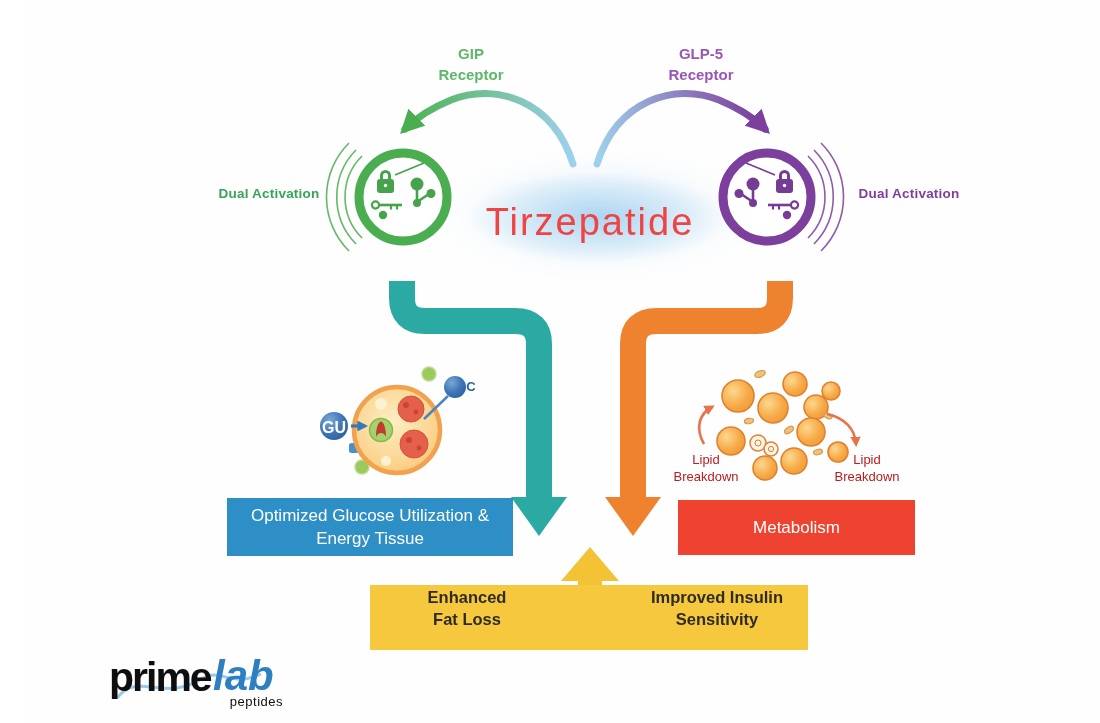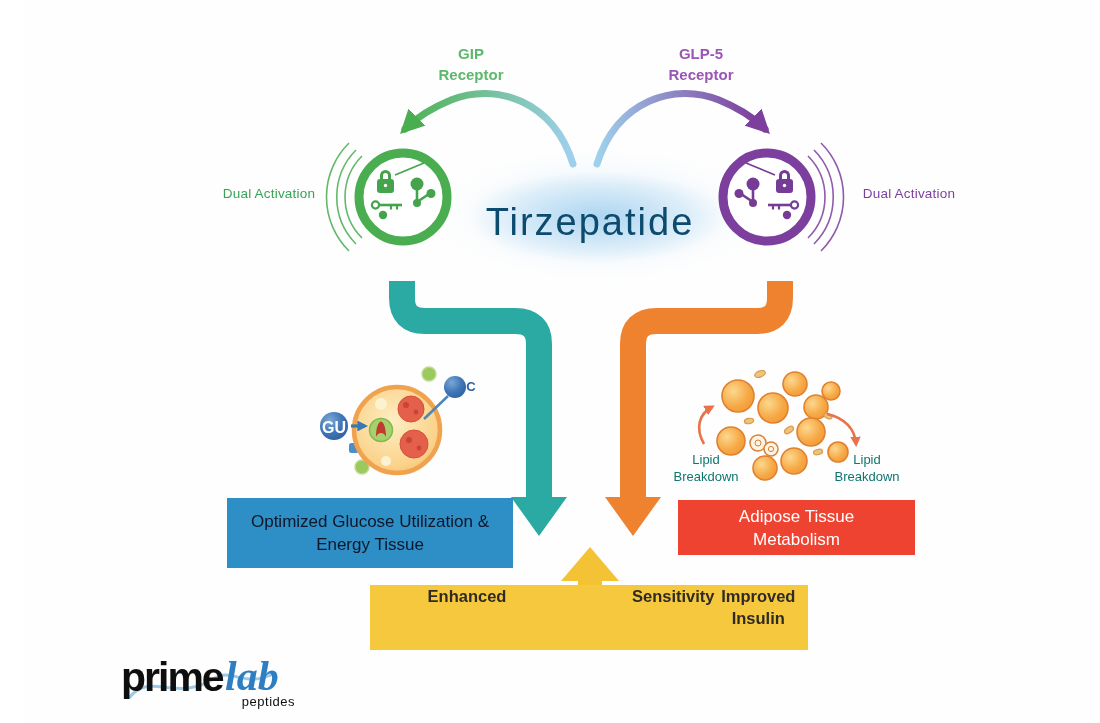--- a/index.html
+++ b/index.html
@@ -6,50 +6,50 @@
   #stage{position:relative;width:1100px;height:723px;background:#fefefe;overflow:hidden;
          font-family:"Liberation Sans",sans-serif;margin-left:25px;}
   .abs{position:absolute;}
   .lbl{position:absolute;text-align:center;}
   .line{display:block;}
 
   .title-glow{left:408px;top:158px;width:330px;height:118px;
     background:radial-gradient(ellipse 50% 50% at 50% 50%, rgba(142,198,236,.65), rgba(168,212,242,.30) 55%, rgba(255,255,255,0) 78%);}
   .title-glow2{left:340px;top:120px;width:470px;height:190px;
     background:radial-gradient(ellipse 50% 50% at 50% 50%, rgba(190,222,244,.35), rgba(255,255,255,0) 70%);}
-  .title{left:420px;top:201px;width:290px;font-size:38px;letter-spacing:2px;color:#0c4a6e;font-weight:normal;}
+  .title{left:420px;top:201px;width:290px;font-size:38px;letter-spacing:2px;color:#ef4444;font-weight:normal;}
 
   .receptor-label{font-size:15px;font-weight:bold;line-height:21px;}
   .gip-label{left:398px;top:43px;width:96px;color:#5cb86a;}
   .glp-label{left:628px;top:43px;width:96px;color:#9a55b5;}
 
-  .dual{font-size:13.5px;font-weight:normal;letter-spacing:.2px;}
+  .dual{font-size:13.5px;font-weight:bold;letter-spacing:.2px;}
   .dual-left{left:192px;top:186px;width:104px;color:#37a456;}
   .dual-right{left:832px;top:186px;width:104px;color:#7d3f9d;}
 
-  .lipid{font-size:13px;line-height:17px;color:#0f766e;}
+  .lipid{font-size:13px;line-height:17px;color:#b91c1c;}
   .lipid-left{left:638px;top:451px;width:86px;}
   .lipid-right{left:799px;top:451px;width:86px;}
 
   .box{position:absolute;display:flex;flex-direction:column;justify-content:center;text-align:center;}
-  .box-blue{left:202px;top:498px;width:286px;height:70px;background:#2e8ec6;color:#0f172a;font-size:17px;line-height:23px;}
+  .box-blue{left:202px;top:498px;width:286px;height:58px;background:#2e8ec6;color:#ffffff;font-size:17px;line-height:23px;}
   .box-red{left:653px;top:500px;width:237px;height:55px;background:#ee4330;color:#fff;font-size:17px;line-height:23px;}
   .box-yellow{left:345px;top:585px;width:438px;height:65px;background:#f5c83e;}
-  .outcome{position:absolute;top:0;height:46px;display:flex;flex-direction:row;justify-content:center;
+  .outcome{position:absolute;top:0;height:46px;display:flex;flex-direction:column;justify-content:center;
            text-align:center;color:#2f2b24;font-weight:bold;font-size:16.5px;line-height:22px;}
   .outcome-left{left:12px;width:170px;}
   .outcome-right{left:262px;width:170px;}
 
   .gu-label{left:297px;top:419px;width:24px;font-size:16px;font-weight:bold;color:#ffffff;}
   .c-label{left:438px;top:379px;width:16px;font-size:13px;font-weight:bold;color:#2a5fa8;}
 
-  .logo{left:96px;top:654px;width:185px;height:58px;}
+  .logo{left:84px;top:654px;width:185px;height:58px;}
   .logo-swash{position:absolute;left:2px;top:8px;}
   .logo-prime{position:absolute;left:0;top:0;font-size:41px;font-weight:bold;letter-spacing:-2px;color:#0e0e0e;}
-  .logo-lab{position:absolute;left:104px;top:-2px;font-family:Liberation Serif, serif;font-style:italic;
+  .logo-lab{position:absolute;left:104px;top:-2px;font-family:Liberation Sans, sans-serif;font-style:italic;
             font-weight:bold;font-size:42px;color:#2d7fc1;}
   .logo-peptides{position:absolute;left:112px;top:40px;width:62px;text-align:right;
             font-size:13px;font-weight:normal;letter-spacing:.5px;color:#0e0e0e;}
 </style>
 </head>
 <body>
 
 <div id="stage">
 
   <div class="abs title-glow2"></div>
@@ -242,31 +242,31 @@
   <div class="lbl lipid lipid-right">
     <span class="line">Lipid</span>
     <span class="line">Breakdown</span>
   </div>
 
   <div class="box box-blue">
     <span class="line">Optimized Glucose Utilization &amp;</span>
     <span class="line">Energy Tissue</span>
   </div>
   <div class="box box-red">
-    <span class="line">Adipose Tissue</span>
     <span class="line">Metabolism</span>
   </div>
 
   <div class="box box-yellow">
     <div class="outcome outcome-left">
       <span class="line">Enhanced</span>
+      <span class="line">Fat Loss</span>
     </div>
     <div class="outcome outcome-right">
+      <span class="line">Improved Insulin</span>
       <span class="line">Sensitivity</span>
-      <span class="line">Improved Insulin</span>
     </div>
   </div>
 
   <div class="abs logo">
     <svg class="logo-swash" width="170" height="44" viewBox="0 0 170 44">
       <path d="M6,36 C28,8 52,42 92,16 C108,6 122,26 150,12" fill="none" stroke="#6fb3e3" stroke-width="3" opacity="0.7"></path>
     </svg>
     <span class="logo-prime">prime</span>
     <span class="logo-lab">lab</span>
     <span class="logo-peptides">peptides</span>

